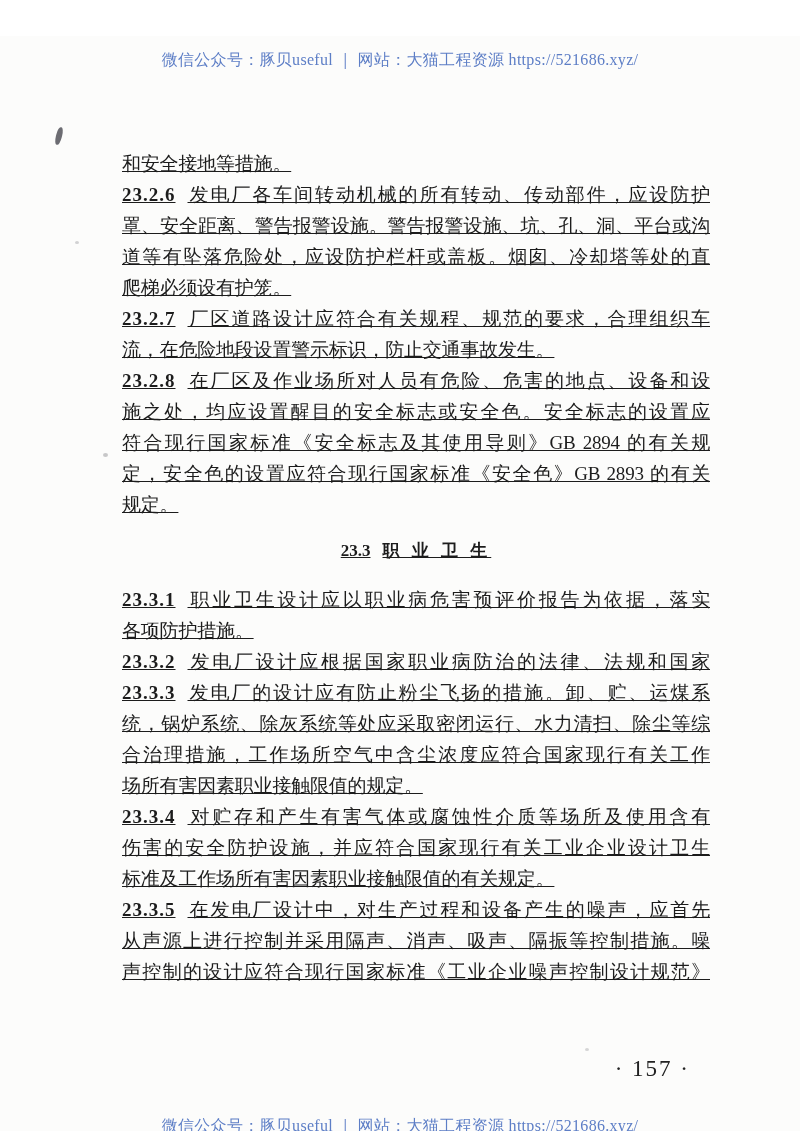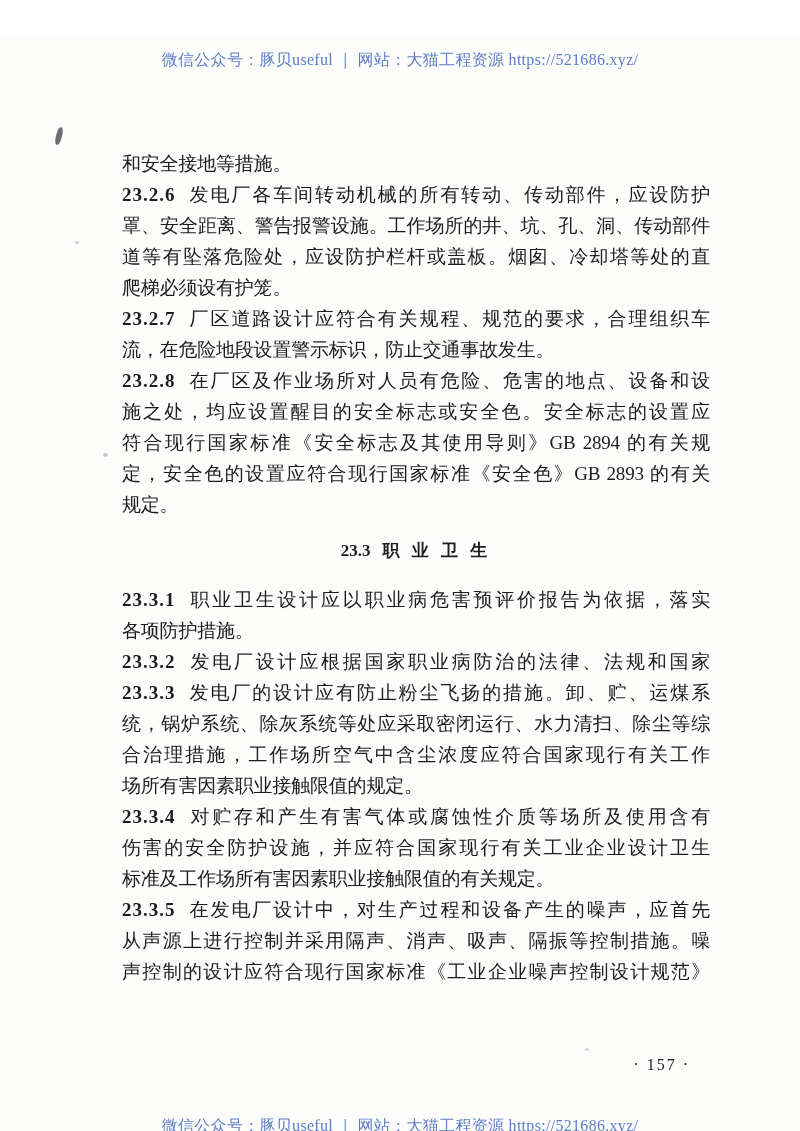--- a/index.html
+++ b/index.html
@@ -21,20 +21,21 @@
     white-space:nowrap;
   }
   .wm-top    { top:14px; }
   .wm-bottom { top:1080px; }
 
   .body-text {
     position:absolute;
     left:122px; top:112px; width:588px;
     font-size:19px;
     line-height:31px;
+    text-decoration:underline;
   }
   .ln {
     letter-spacing:-0.2px;
     text-align:left;
   }
   .ln.fill {
     text-align:justify;
     text-align-last:justify;
   }
   .cl-num {
@@ -50,21 +51,21 @@
     font-weight:bold;
     font-size:17px;
     line-height:26px;
   }
   .h-gap { display:inline-block; width:12px; }
   .h-title { letter-spacing:4px; }
 
   .pagenum {
     position:absolute;
     top:1020px; right:110px;
-    font-size:16px;
+    font-size:23px;
     letter-spacing:2px;
     color:#222;
   }
 
   
   .speck { position:absolute; background:#3c3c44; }
   .s1 { left:56px;  top:91px;  width:6px;  height:18px; border-radius:45%; transform:rotate(14deg); opacity:.75; }
   .s2 { left:75px;  top:205px; width:4px;  height:3px;  border-radius:50%; opacity:.22; }
   .s3 { left:103px; top:417px; width:5px;  height:4px;  border-radius:50%; opacity:.28; }
   .s4 { left:585px; top:1012px; width:4px; height:3px;  border-radius:50%; opacity:.2; }
@@ -79,21 +80,21 @@
   <span class="speck s1"></span>
   <span class="speck s2"></span>
   <span class="speck s3"></span>
   <span class="speck s4"></span>
 
   <div class="body-text">
 
     <div class="ln">和安全接地等措施。</div>
 
     <div class="ln fill"><b class="cl-num">23.2.6</b><span class="num-gap"></span><span>发电厂各车间转动机械的所有转动、传动部件，应设防护</span></div>
-    <div class="ln fill">罩、安全距离、警告报警设施。工作场所的井、坑、孔、洞、传动部件</div>
+    <div class="ln fill">罩、安全距离、警告报警设施。警告报警设施、坑、孔、洞、平台或沟</div>
     <div class="ln fill">道等有坠落危险处，应设防护栏杆或盖板。烟囱、冷却塔等处的直</div>
     <div class="ln">爬梯必须设有护笼。</div>
 
     <div class="ln fill"><b class="cl-num">23.2.7</b><span class="num-gap"></span><span>厂区道路设计应符合有关规程、规范的要求，合理组织车</span></div>
     <div class="ln">流，在危险地段设置警示标识，防止交通事故发生。</div>
 
     <div class="ln fill"><b class="cl-num">23.2.8</b><span class="num-gap"></span><span>在厂区及作业场所对人员有危险、危害的地点、设备和设</span></div>
     <div class="ln fill">施之处，均应设置醒目的安全标志或安全色。安全标志的设置应</div>
     <div class="ln fill">符合现行国家标准《安全标志及其使用导则》GB 2894 的有关规</div>
     <div class="ln fill">定，安全色的设置应符合现行国家标准《安全色》GB 2893 的有关</div>

